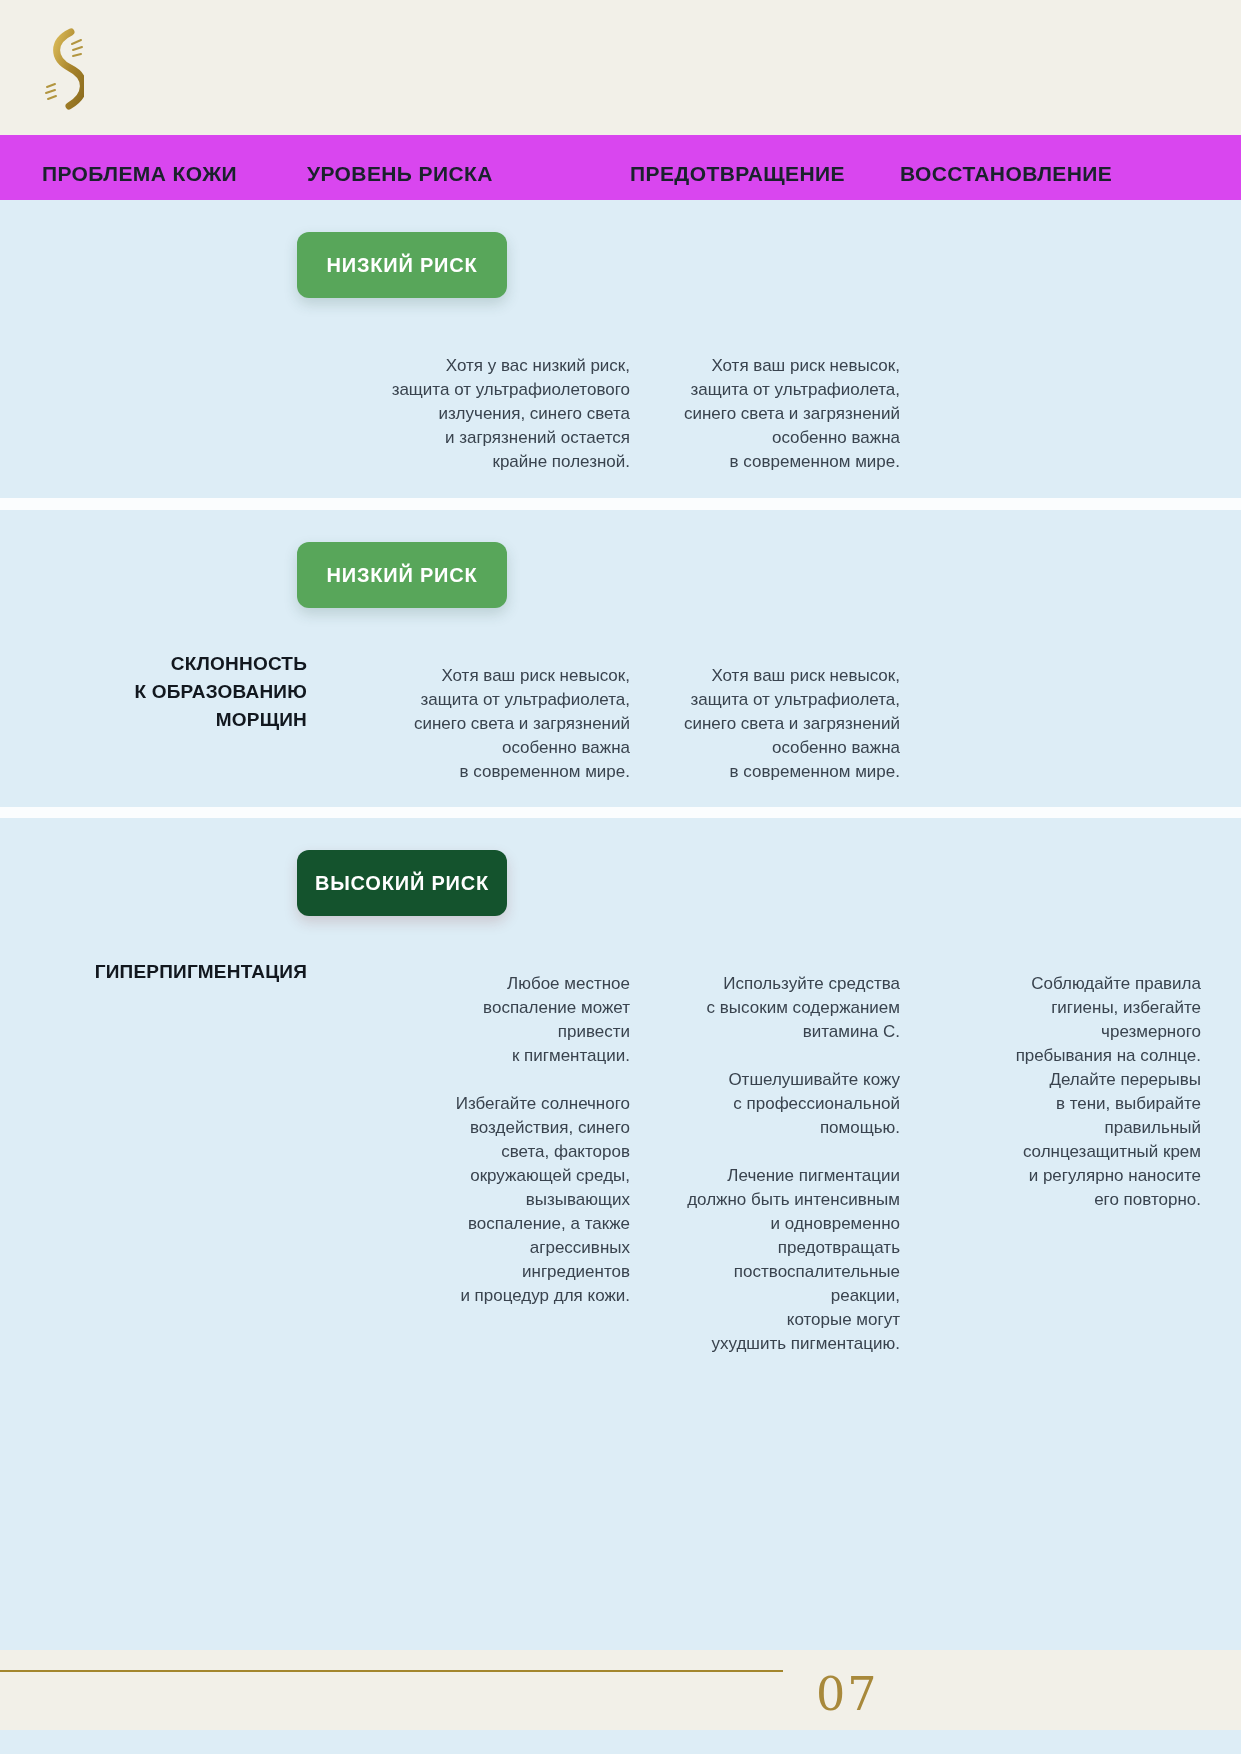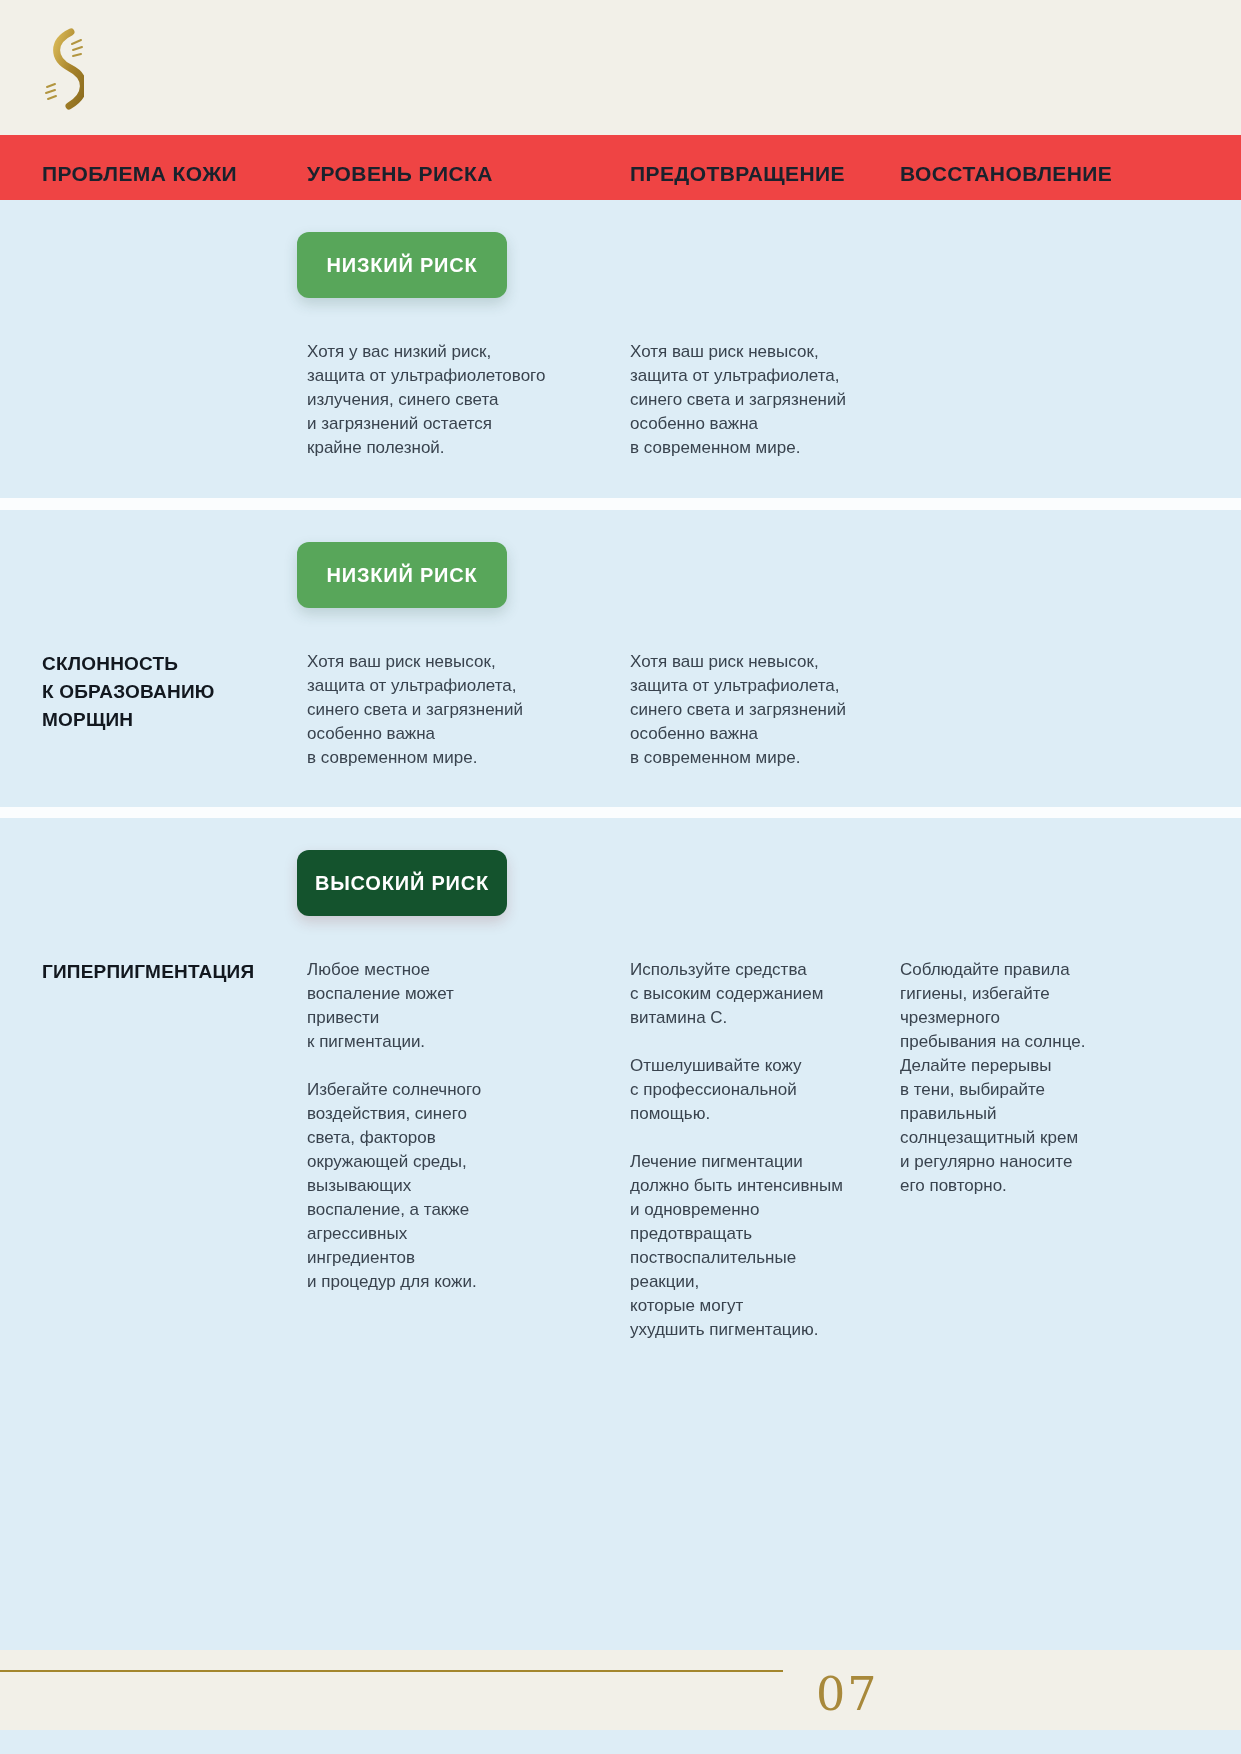--- a/index.html
+++ b/index.html
@@ -9,35 +9,36 @@
     background: #f2f0e8;
   }
   .page { position: relative; width: 1241px; height: 1754px; overflow: hidden; background: #f2f0e8; }
 
   
   .top-bar { height: 135px; position: relative; background: #f2f0e8; }
   .logo { position: absolute; left: 44px; top: 28px; width: 40px; height: 84px; }
 
   
   .thead {
-    height: 65px; background: #ef4444;
+    height: 65px; background: #d946ef;
     display: grid; grid-template-columns: 265px 323px 270px 1fr;
     padding: 12px 40px 0 42px; align-items: center;
   }
   .th { font-size: 21px; font-weight: 700; color: #1a222c; letter-spacing: 0.4px; }
 
   .main { background: #fbfdfe; }
 
   .card {
     background: #ddedf6;
     display: grid;
     grid-template-columns: 265px 323px 270px 1fr;
     grid-template-rows: 66px auto;
     row-gap: 42px;
     padding: 32px 40px 0 42px;
+    text-align: right;
   }
   .card-1 { height: 298px; }
   .card-2 { height: 297px; margin-top: 12px; }
   .card-3 { height: 832px; margin-top: 11px; }
 
   .badge {
     grid-column: 2; grid-row: 1;
     width: 210px; height: 66px; margin-left: -10px;
     border-radius: 12px;
     display: flex; align-items: center; justify-content: center;
@@ -46,21 +47,21 @@
   }
   .badge.low  { background: #58a65a; }
   .badge.high { background: #14532d; box-shadow: 0 6px 14px rgba(120,40,40,0.18); }
 
   .problem {
     grid-column: 1; grid-row: 2;
     font-size: 19px; font-weight: 700; color: #12181f;
     line-height: 28px; letter-spacing: 0.2px; white-space: pre-line;
   }
   .cell { font-size: 17px; color: #39434e; line-height: 24px; }
-  .cell p { margin: 0 0 24px; white-space: pre-line; }
+  .cell p { margin: 14px 0 24px; white-space: pre-line; }
   .cell p:last-child { margin-bottom: 0; }
   .c2 { grid-column: 2; grid-row: 2; }
   .c3 { grid-column: 3; grid-row: 2; }
   .c4 { grid-column: 4; grid-row: 2; }
 
   
   .footer { height: 80px; background: #f2f0e8; position: relative; }
   .rule { position: absolute; left: 0; top: 20px; width: 783px; height: 2px; background: #a3862d; }
   .page-num {
     position: absolute; left: 816px; top: 17px;

